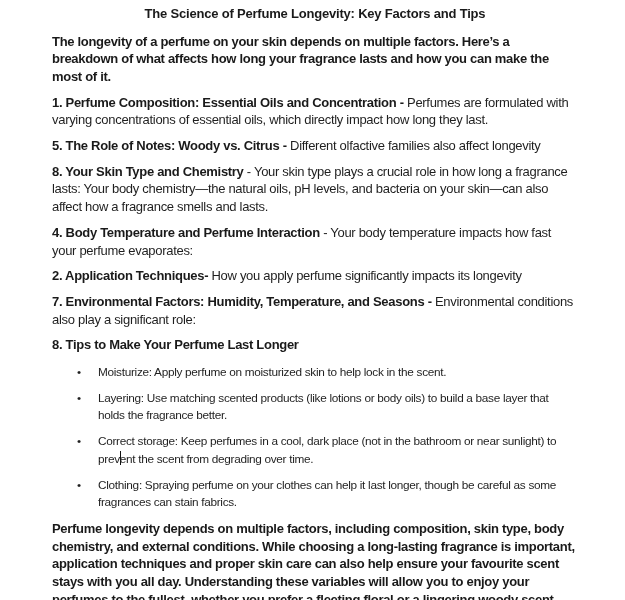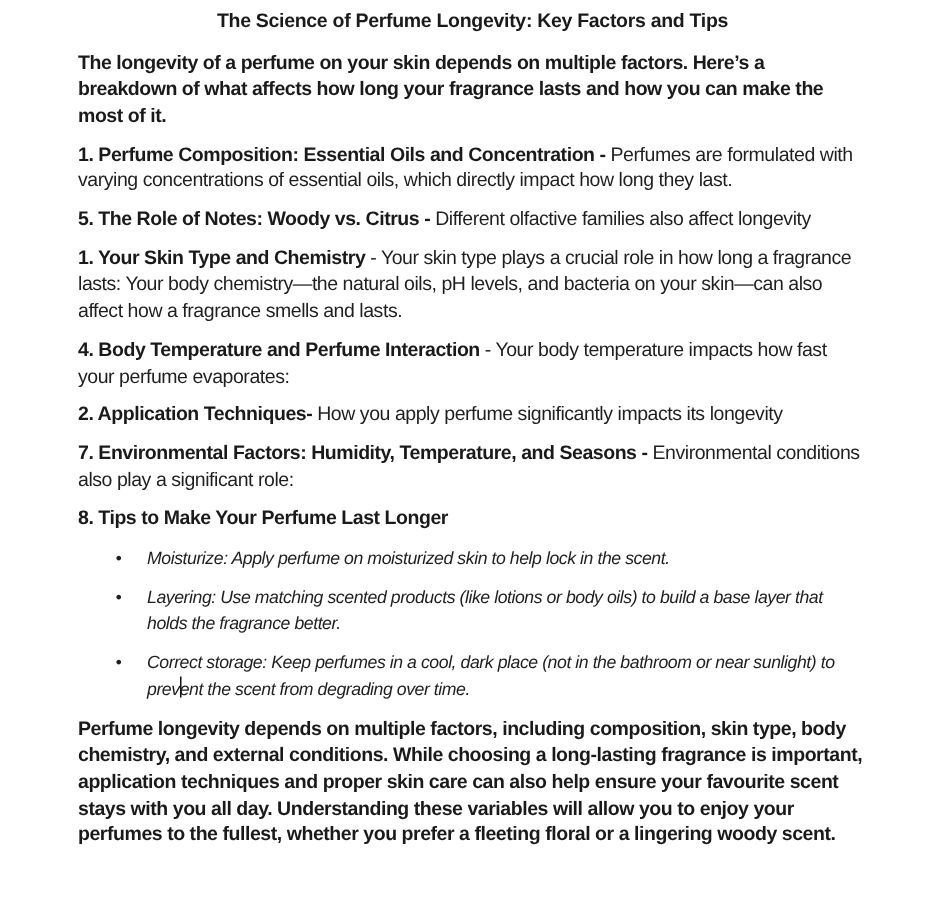--- a/index.html
+++ b/index.html
@@ -36,21 +36,20 @@
     margin-bottom: 8px;
     color: #1f1f1f;
   }
   p.para.bold { font-weight: 700; color: #1a1a1a; }
   p.para b { font-weight: 700; color: #1a1a1a; }
   p.heading { margin-bottom: 10px; }
   ul.tips {
     list-style: none;
     margin: 0 0 8px 0;
     padding-left: 46px;
-    font-style: italic;
   }
   ul.tips li {
     position: relative;
     font-size: 11.8px;
     line-height: 17.7px;
     letter-spacing: -0.3px;
     margin-bottom: 8px;
     color: #1f1f1f;
   }
   ul.tips li::before {
@@ -77,31 +76,32 @@
 <div class="doc">
 
   <div class="doc-title">The Science of Perfume Longevity: Key Factors and Tips</div>
 
   <p class="para bold">The longevity of a perfume on your skin depends on multiple factors. Here’s a breakdown of what affects how long your fragrance lasts and how you can make the most of it.</p>
 
   <p class="para"><b>1. Perfume Composition: Essential Oils and Concentration -</b><span> Perfumes are formulated with varying concentrations of essential oils, which directly impact how long they last.</span></p>
 
   <p class="para"><b>5. The Role of Notes: Woody vs. Citrus -</b><span> Different olfactive families also affect longevity</span></p>
 
-  <p class="para"><b>1. Your Skin Type and Chemistry</b><span> - Your skin type plays a crucial role in how long a fragrance lasts: Your body chemistry—the natural oils, pH levels, and bacteria on your skin—can also affect how a fragrance smells and lasts.</span></p>
+  <p class="para"><b>8. Your Skin Type and Chemistry</b><span> - Your skin type plays a crucial role in how long a fragrance lasts: Your body chemistry—the natural oils, pH levels, and bacteria on your skin—can also affect how a fragrance smells and lasts.</span></p>
 
   <p class="para"><b>4. Body Temperature and Perfume Interaction</b><span> - Your body temperature impacts how fast your perfume evaporates:</span></p>
 
   <p class="para"><b>2. Application Techniques-</b><span> How you apply perfume significantly impacts its longevity</span></p>
 
   <p class="para"><b>7. Environmental Factors: Humidity, Temperature, and Seasons -</b><span> Environmental conditions also play a significant role:</span></p>
 
   <p class="para bold heading">8. Tips to Make Your Perfume Last Longer</p>
 
   <ul class="tips">
     <li><span>Moisturize: Apply perfume on moisturized skin to help lock in the scent.</span></li>
     <li><span>Layering: Use matching scented products (like lotions or body oils) to build a base layer that holds the fragrance better.</span></li>
     <li><span>Correct storage: Keep perfumes in a cool, dark place (not in the bathroom or near sunlight) to prev</span><span class="caret"></span><span>ent the scent from degrading over time.</span></li>
+    <li><span>Clothing: Spraying perfume on your clothes can help it last longer, though be careful as some fragrances can stain fabrics.</span></li>
   </ul>
 
   <p class="para bold conclusion">Perfume longevity depends on multiple factors, including composition, skin type, body chemistry, and external conditions. While choosing a long-lasting fragrance is important, application techniques and proper skin care can also help ensure your favourite scent stays with you all day. Understanding these variables will allow you to enjoy your perfumes to the fullest, whether you prefer a fleeting floral or a lingering woody scent.</p>
 
 </div>
 
 </body></html>

